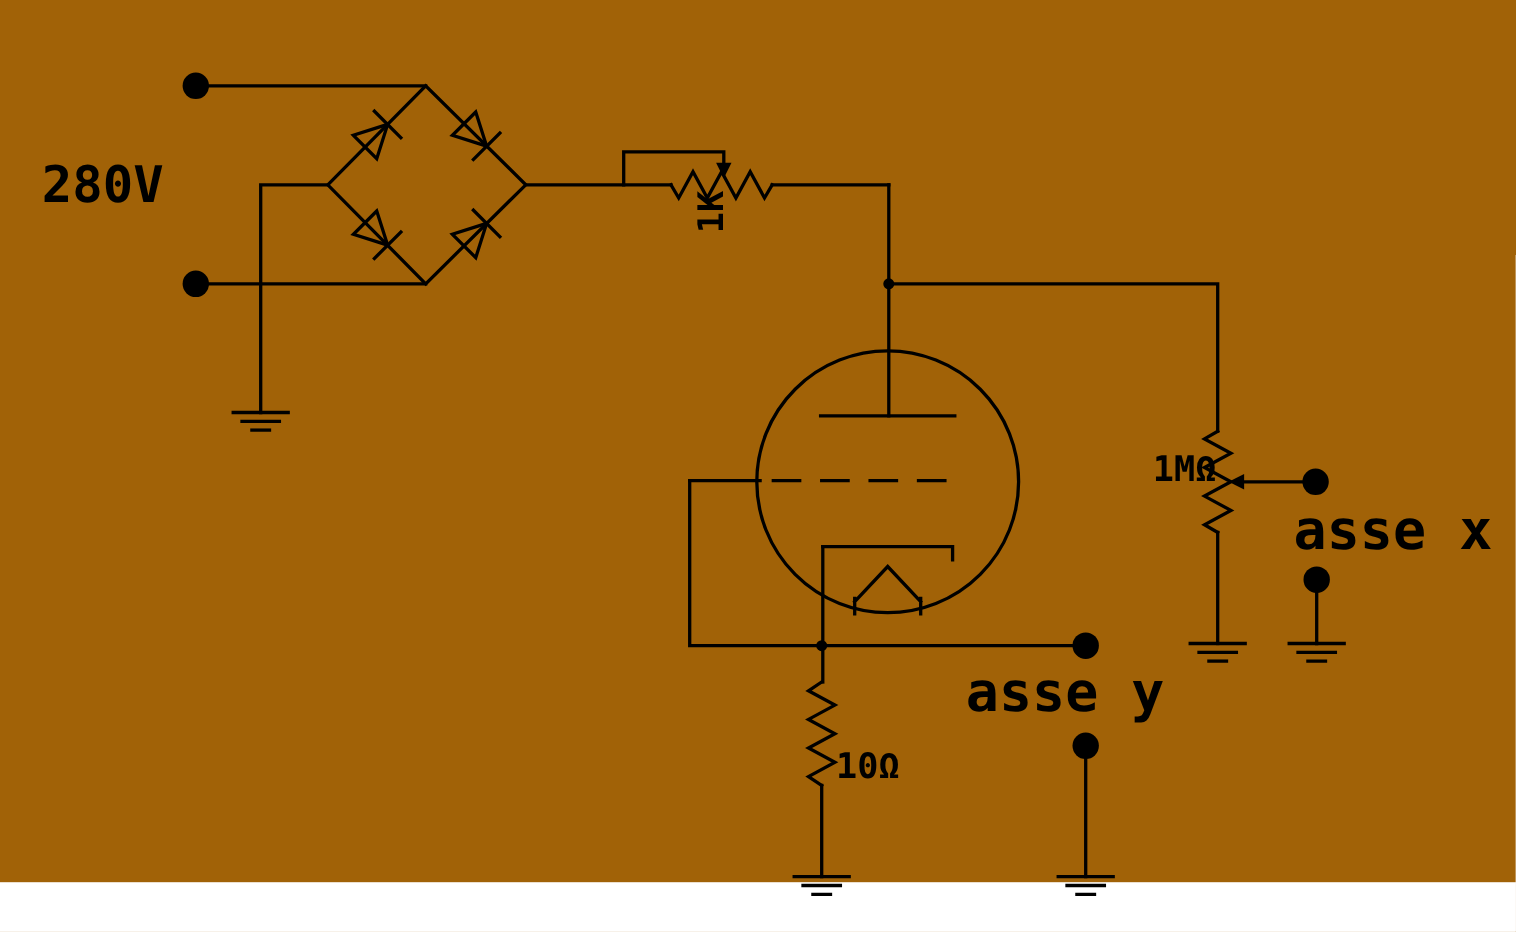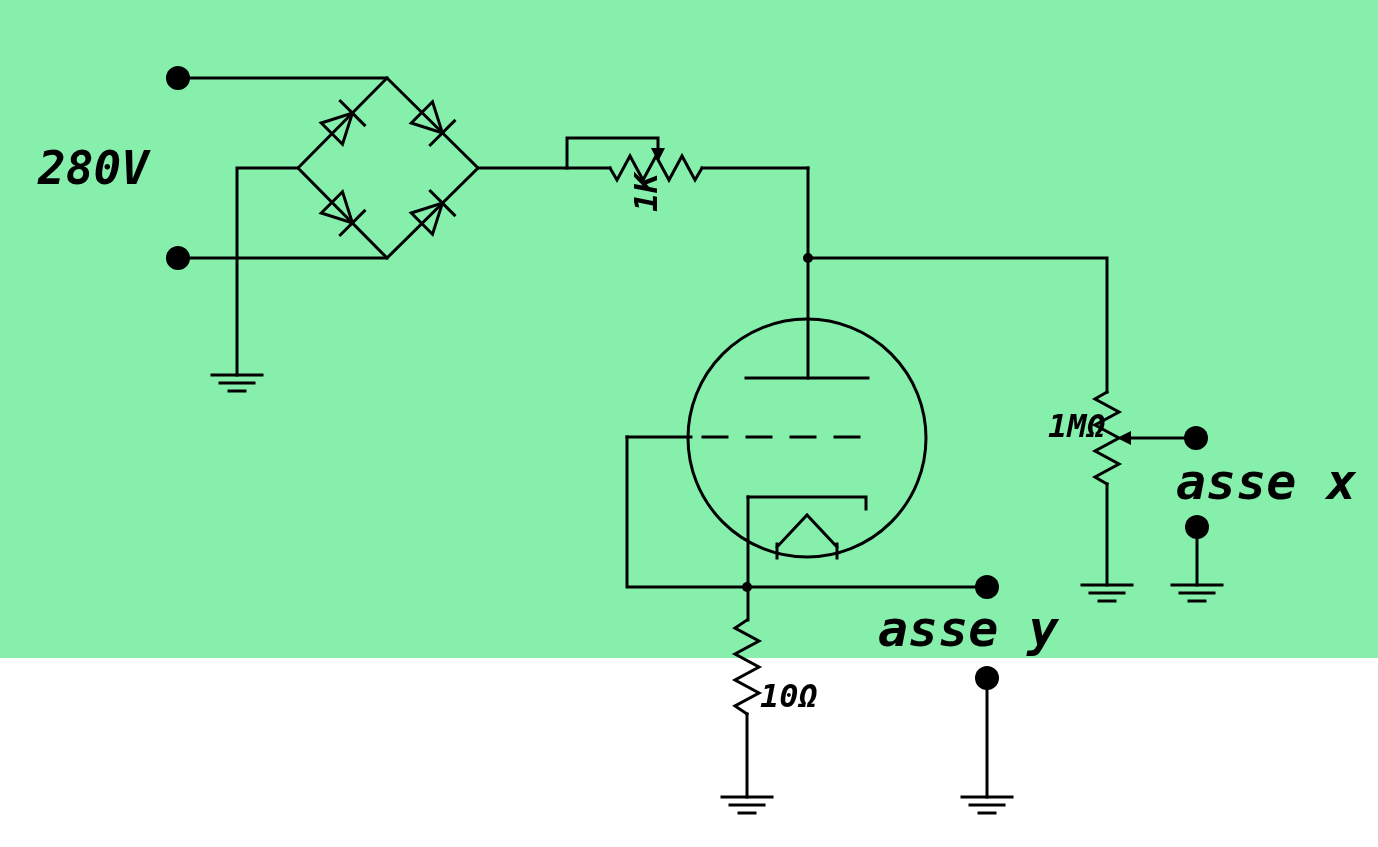--- a/index.html
+++ b/index.html
@@ -3,23 +3,22 @@
 <meta charset="utf-8">
 <style>
   html, body {
     margin: 0; padding: 0;
     background: #ffffff;
     width: 1378px; height: 847px;
     overflow: hidden;
   }
   .canvas {
     position: relative;
-    width: 1378px; height: 658px;
-    background: #86efac;
-    font-style: italic;
+    width: 1378px; height: 802px;
+    background: #a16207;
   }
   svg { position: absolute; left: 0; top: 0; }
   text {
     font-family: "DejaVu Sans Mono", "Liberation Mono", monospace;
     font-weight: bold;
     fill: #000000;
   }
   .lbl-big   { font-size: 46px; }
   .lbl-axis  { font-size: 50px; }
   .lbl-small { font-size: 32px; }

